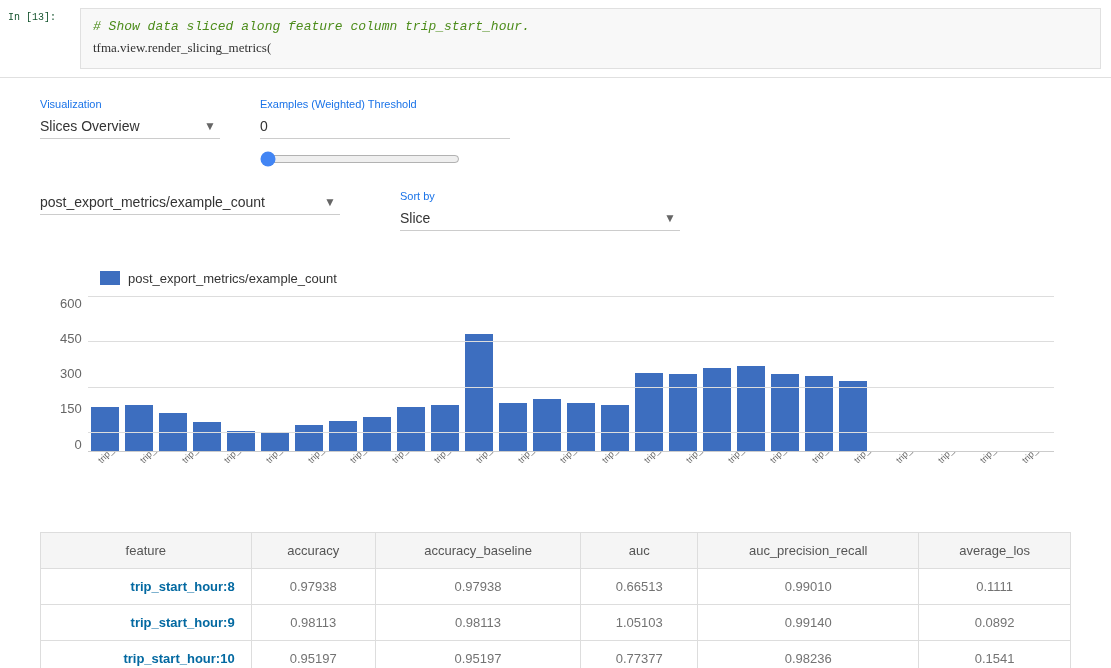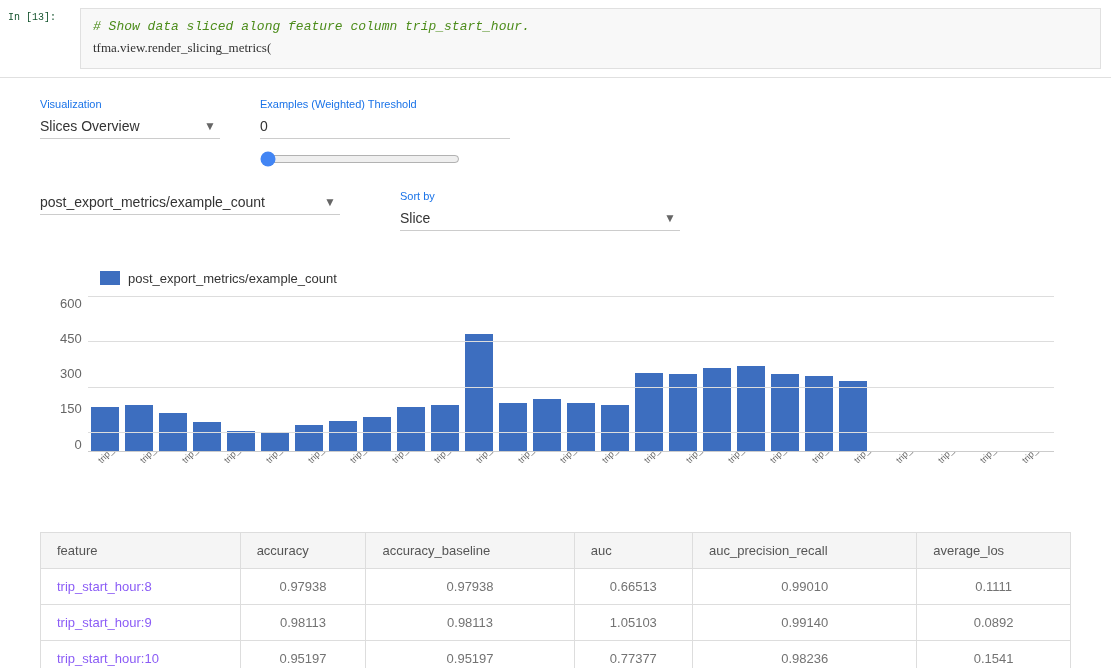--- a/index.html
+++ b/index.html
@@ -156,36 +156,37 @@
       border-collapse: collapse;
       width: 100%;
       font-family: Arial, sans-serif;
       font-size: 13px;
     }
 
     .data-table th {
       background: #f5f5f5;
       border: 1px solid #ddd;
       padding: 10px 16px;
-      text-align: left;
+      text-align: center;
       font-weight: 500;
       color: #555;
       white-space: nowrap;
     }
 
     .data-table td {
       border: 1px solid #ddd;
       padding: 10px 16px;
       text-align: center;
       color: #737373;
     }
 
     .data-table td:first-child {
-      text-align: left;
-      color: #8b5cf6;
+      text-align: right;
+      color: #0369a1;
+      font-weight: bold;
     }
   </style>
 </head>
 <body>
 
 <div class="code-cell">
   <div class="cell-label">In [13]:</div>
   <div class="code-block">
     <div>
       <span class="code-comment"># Show data sliced along feature column trip_start_hour.</span>

